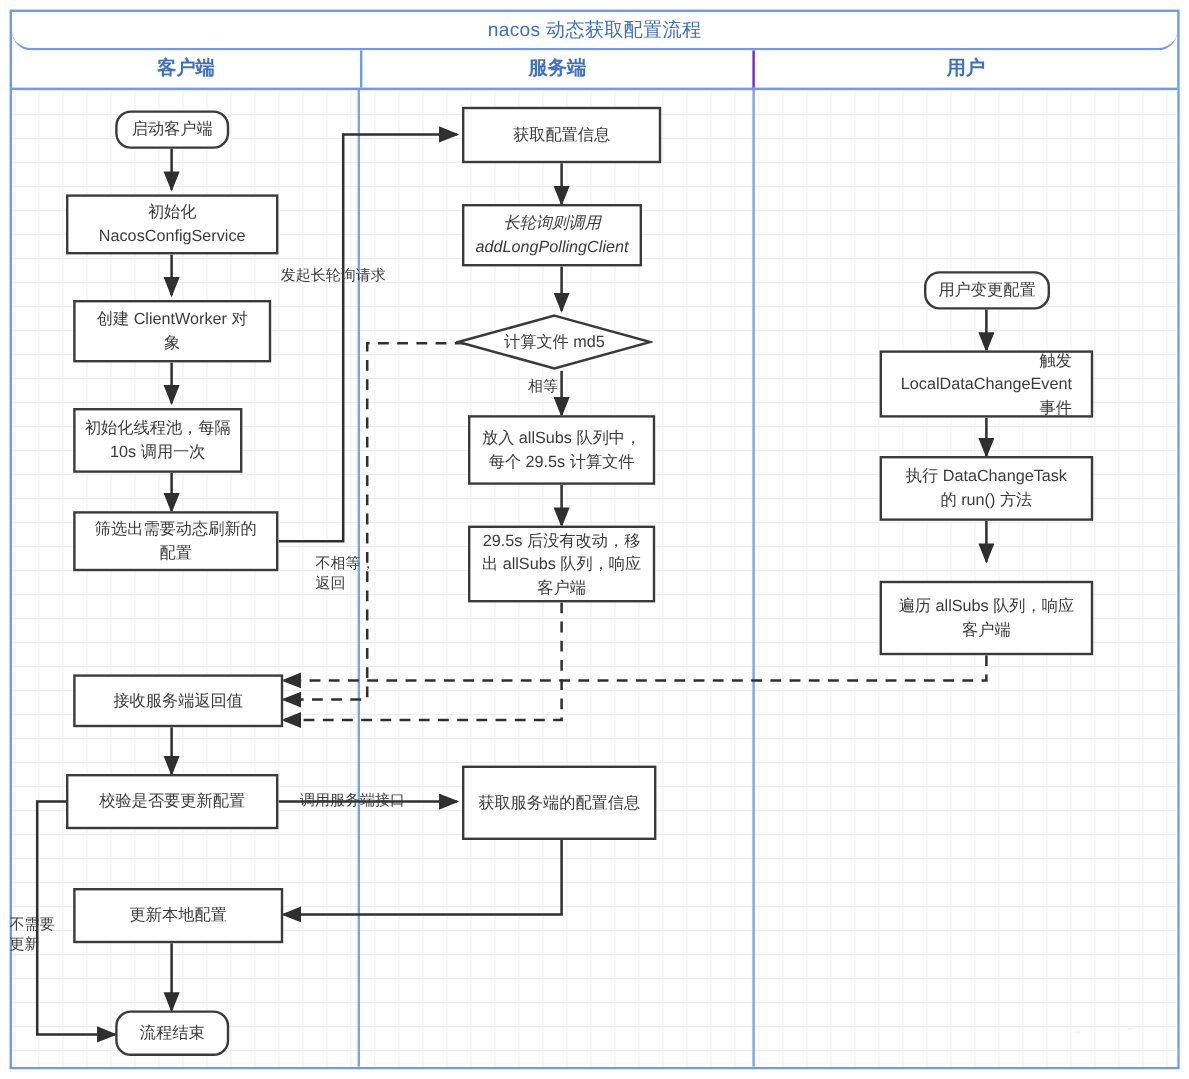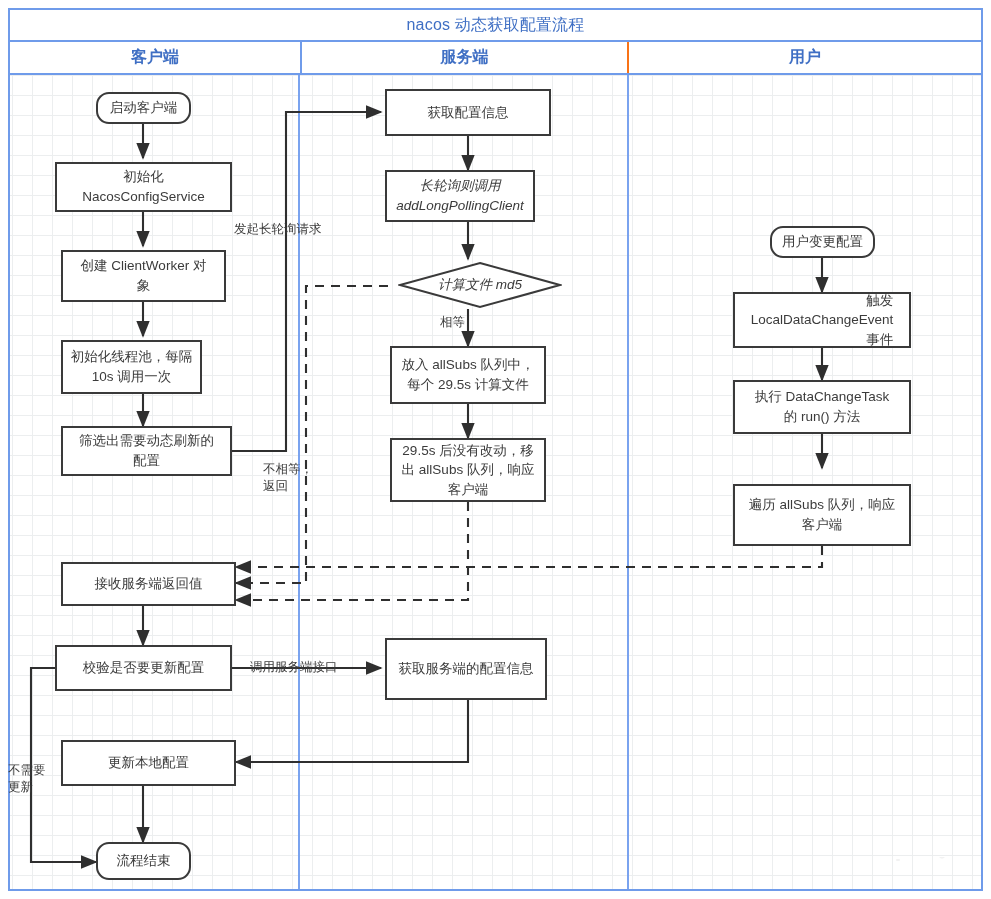--- a/index.html
+++ b/index.html
@@ -24,37 +24,38 @@
   .title-row{
     position:absolute;
     left:0; top:0;
     width:100%; height:32px;
     border-bottom:2px solid #6f9bea;
     box-sizing:border-box;
     display:flex;align-items:center;justify-content:center;
     color:#3f6fc4;
     font-size:16px;
     letter-spacing:.2px;
+    border-radius:16px;
   }
   .header-row{
     position:absolute;
     left:0; top:32px;
     width:100%; height:33px;
     border-bottom:2px solid #6f9bea;
     box-sizing:border-box;
     display:flex;
   }
   .header-cell{
     display:flex;align-items:center;justify-content:center;
     color:#3f6fc4;
     font-size:16px;font-weight:bold;
     box-sizing:border-box;
   }
   .header-cell.c1{width:290px;}
-  .header-cell.c2{width:329px;border-left:2px solid #6f9bea;border-right:2px solid #f97316;}
+  .header-cell.c2{width:329px;border-left:2px solid #6f9bea;border-right:2px solid #6d28d9;}
   .header-cell.c3{flex:1;}
 
   
   .body-area{
     position:absolute;
     left:0; top:65px;
     right:0; bottom:0;
     background-color:#ffffff;
     background-image:
       linear-gradient(to right, #eceeef 1px, transparent 1px),
@@ -215,21 +216,21 @@
 
   <div class="node" style="left:61px;top:740px;width:175px;height:46px;">更新本地配置</div>
 
   <div class="node round" style="left:96px;top:842px;width:95px;height:38px;">流程结束</div>
 
   <div class="node" style="left:385px;top:89px;width:166px;height:47px;">获取配置信息</div>
 
   <div class="node" style="left:385px;top:170px;width:150px;height:52px;font-style:italic;">长轮询则调用
 addLongPollingClient</div>
 
-  <div class="diamond-wrap" style="left:398px;top:261px;width:164px;height:48px;font-style:italic;">
+  <div class="diamond-wrap" style="left:380px;top:261px;width:164px;height:48px;">
     <svg width="164" height="48" viewBox="0 0 164 48">
       <polygon points="82,2 162,24 82,46 2,24" fill="#ffffff" stroke="#3a3a3a" stroke-width="2.1"></polygon>
     </svg>
     <div class="diamond-label">计算文件 md5</div>
   </div>
 
   <div class="node" style="left:390px;top:346px;width:156px;height:58px;">放入 allSubs 队列中，
 每个 29.5s 计算文件</div>
 
   <div class="node" style="left:390px;top:438px;width:156px;height:64px;">29.5s 后没有改动，移

